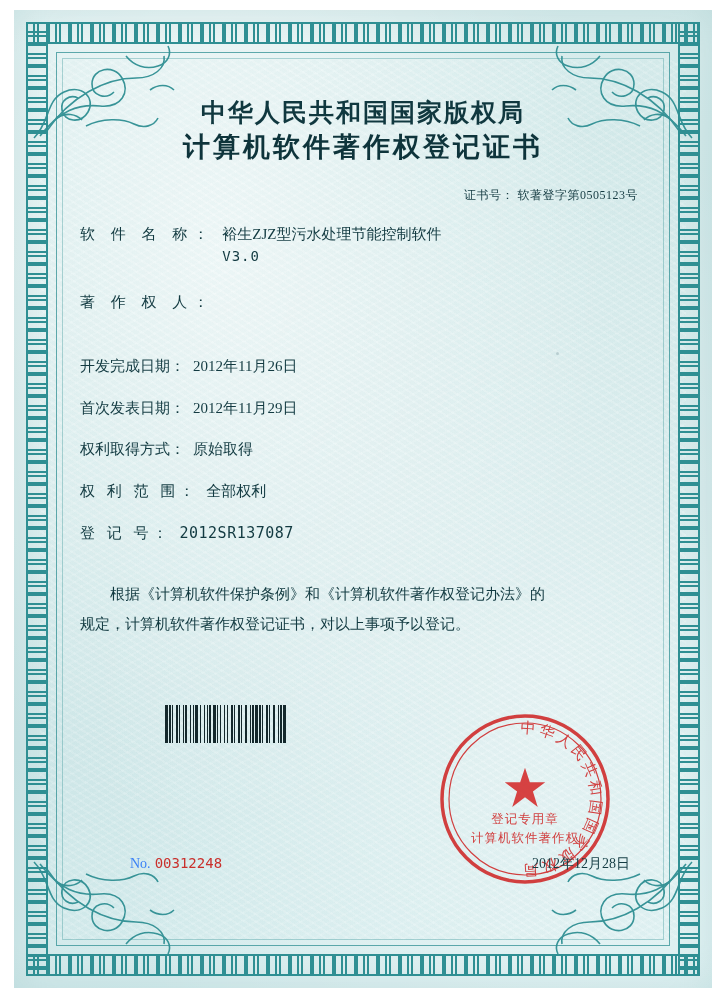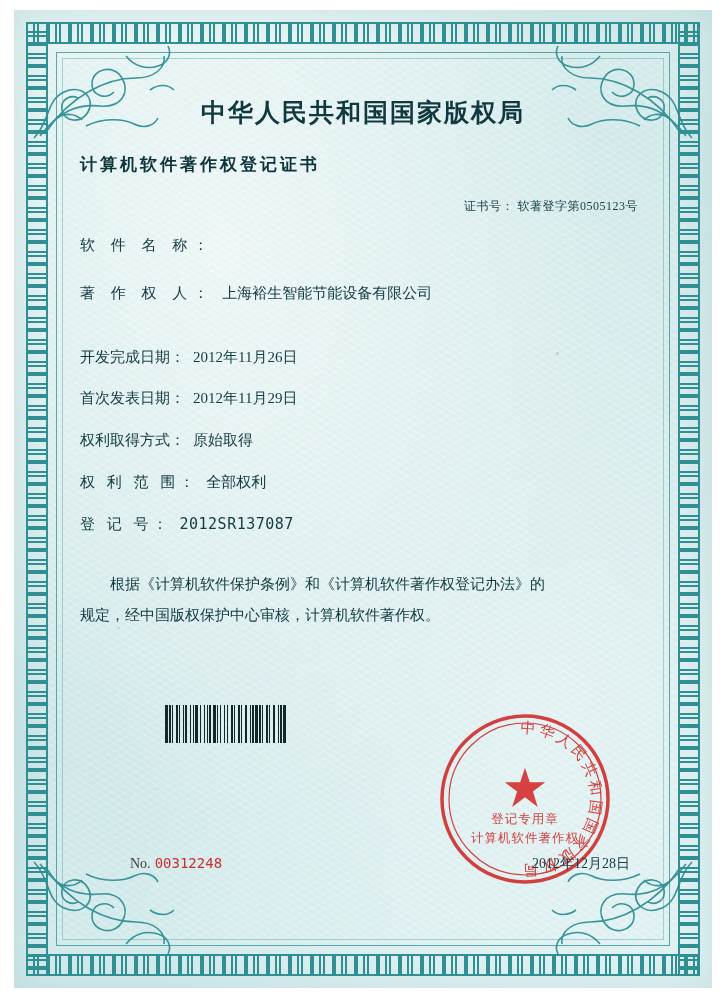--- a/index.html
+++ b/index.html
@@ -140,24 +140,24 @@
 
   .title-cn {
     text-align: center;
     font-size: 25px;
     letter-spacing: 2px;
     font-weight: bold;
     color: #10383f;
     font-family: "DejaVu Serif", serif;
   }
   .title-main {
-    font-size: 17px;
+    text-align: center;
+    font-size: 27px;
     letter-spacing: 3px;
     font-weight: bold;
-    margin-top: 24px;
     color: #0e343b;
     font-family: "DejaVu Serif", serif;
   }
 
   .certno {
     margin-top: 22px;
     text-align: right;
     font-size: 12px;
     color: #163c43;
     letter-spacing: .5px;
@@ -259,21 +259,21 @@
   
   .footer-left {
     position: absolute;
     left: 130px;
     top: 855px;
     font-size: 14px;
     color: #c9302c;
     font-family: "DejaVu Sans Mono", monospace;
   }
   .footer-left .no-label {
-    color: #404040;
+    color: #3b82f6;
     font-family: "Liberation Serif", serif;
     margin-right: 4px;
   }
   .footer-right {
     position: absolute;
     right: 96px;
     top: 855px;
     font-size: 14px;
     color: #143c43;
   }
@@ -350,25 +350,28 @@
 
     <div class="title-cn">中华人民共和国国家版权局</div>
     <div class="title-main">计算机软件著作权登记证书</div>
 
     <div class="certno">证书号： 软著登字第0505123号</div>
 
     <div class="fields">
 
       <div class="field w-name">
         <span class="lbl label-sp4">软 件 名 称：</span>
+        <span class="val">
+          <span>裕生ZJZ型污水处理节能控制软件</span>
+          <span class="v2">V3.0</span>
+        </span>
       </div>
 
       <div class="field w-owner">
         <span class="lbl label-sp4">著 作 权 人：</span>
-        <span class="val">上海裕生智能节能设备有限公司</span>
       </div>
 
       <div class="field">
         <span class="lbl">开发完成日期：</span>
         <span class="val">2012年11月26日</span>
       </div>
 
       <div class="field">
         <span class="lbl">首次发表日期：</span>
         <span class="val">2012年11月29日</span>
@@ -386,21 +389,21 @@
 
       <div class="field">
         <span class="lbl label-sp3">登 记 号：</span>
         <span class="val mono">2012SR137087</span>
       </div>
 
     </div>
 
     <div class="statement">
       <p class="indent">根据《计算机软件保护条例》和《计算机软件著作权登记办法》的</p>
-      <p>规定，经中国版权保护中心审核，计算机软件著作权。</p>
+      <p>规定，计算机软件著作权登记证书，对以上事项予以登记。</p>
     </div>
 
   </div>
 
   <div class="barcode" id="barcode">
       <span style="width: 3px;"></span>
       <span style="width: 1px; background: transparent;"></span>
       <span style="width: 2px;"></span>
       <span style="width: 1px; background: transparent;"></span>
       <span style="width: 1px;"></span>

